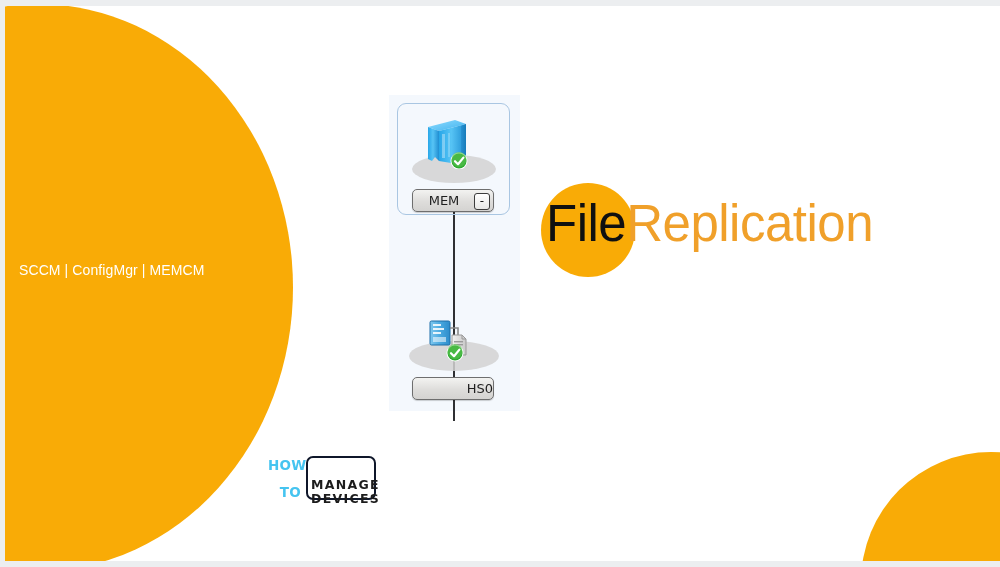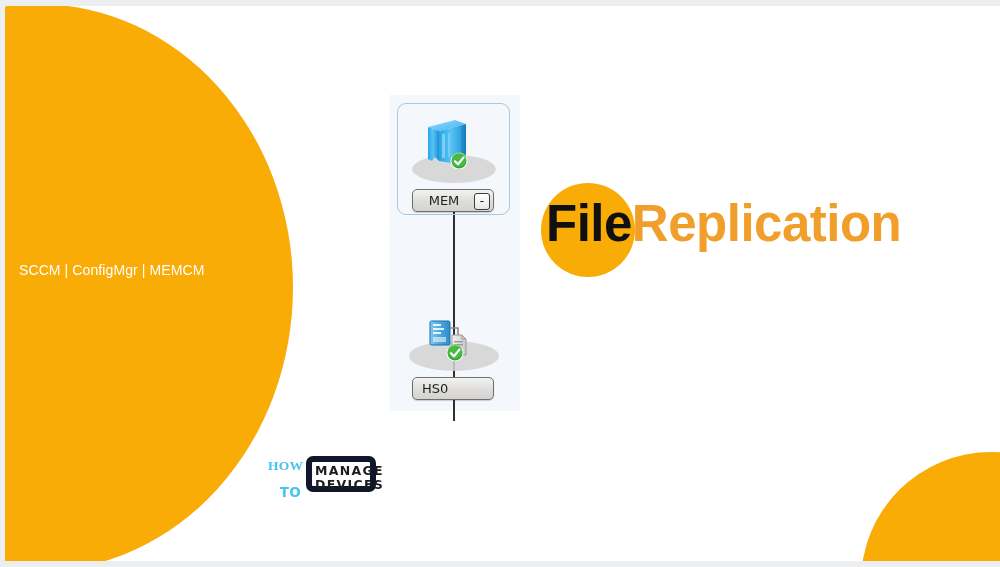--- a/index.html
+++ b/index.html
@@ -65,21 +65,21 @@
     white-space: nowrap;
   }
 
   
   .headline {
     position: absolute;
     left: 541px;
     top: 190px;
     width: 440px;
     font-size: 51px;
-    font-weight: 700;
+    font-weight: 400;
     line-height: 56px;
     letter-spacing: -0.5px;
     color: #101010;
   }
   .headline .accent { color: #f0a02a; }
   .headline .plain  { color: #101010; }
 
   
   .console {
     position: absolute;
@@ -186,21 +186,21 @@
     left: 29px;
     top: 4px;
     width: 44px;
     height: 48px;
   }
 
   .label-box-hs0 {
     left: 13px;
     top: 66px;
     width: 82px;
-    justify-content: flex-start;
+    justify-content: flex-end;
     padding-left: 9px;
   }
 
   
   .logo {
     position: absolute;
     left: 263px;
     top: 450px;
     width: 108px;
     height: 38px;
@@ -210,33 +210,33 @@
     left: 0;
     top: 2px;
     width: 36px;
     color: #45c4f0;
     font-weight: 700;
     font-size: 13.5px;
     line-height: 15px;
     letter-spacing: 0.3px;
     font-family: "DejaVu Sans", sans-serif;
   }
-  .logo-how { display: block; text-align: left; font-family: Liberation Serif, serif; }
+  .logo-how { display: block; text-align: left; }
   .logo-to  { display: block; text-align: right; padding-right: 3px; margin-top: 12px; }
 
   .logo-phone {
     position: absolute;
     left: 38px;
     top: 0px;
     width: 70px;
     height: 36px;
     box-sizing: border-box;
-    border: 6px solid #0f172a;
+    border: 2px solid #0f172a;
     border-radius: 7px;
-    padding: 2px 3px;
+    padding: 20px 3px;
   }
   .logo-word {
     display: block;
     color: #1c1c1c;
     font-weight: 700;
     font-size: 12.5px;
     line-height: 14px;
     letter-spacing: 1.3px;
     text-align: center;
     font-family: "DejaVu Sans", sans-serif;

